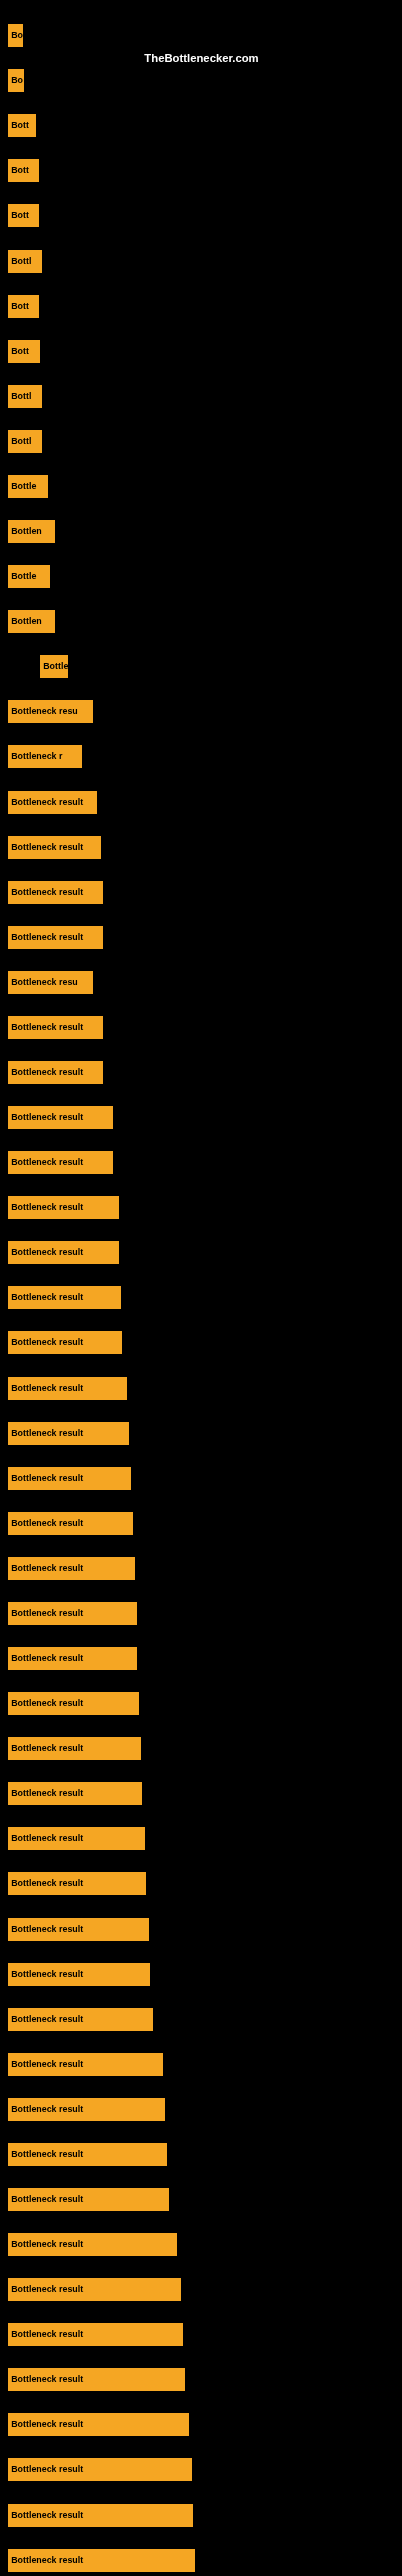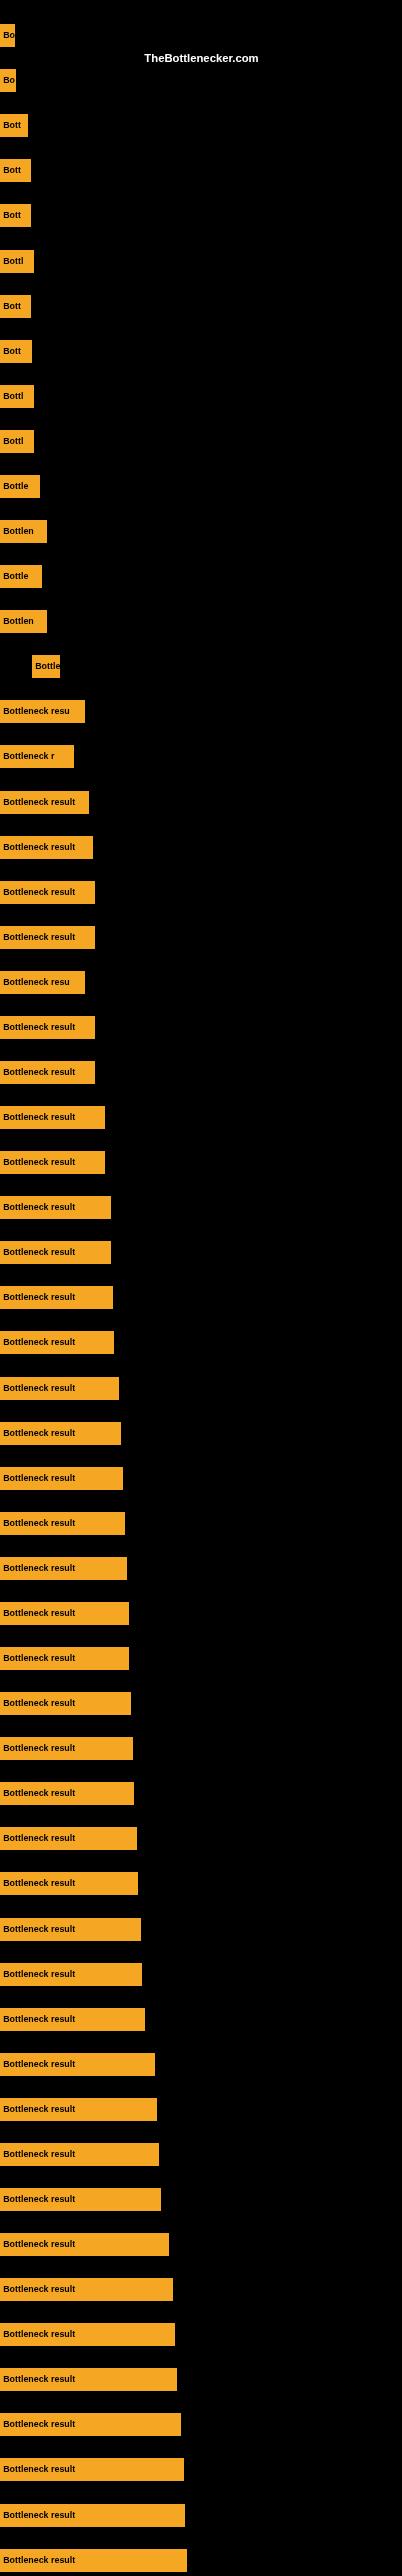--- a/index.html
+++ b/index.html
@@ -20,21 +20,21 @@
       left: 50%;
       transform: translateX(-50%);
       color: #ffffff;
       font-size: 11.3px;
       font-weight: bold;
       white-space: nowrap;
       margin-top: 46px;
     }
     .bar-container {
       position: absolute;
-      left: 0;
+      left: 8px;
       display: flex;
     }
     .bar {
       background-color: #f5a623;
       height: 22.5px;
       display: flex;
       align-items: center;
       padding: 0 3.2px;
       overflow: hidden;
       white-space: nowrap;

